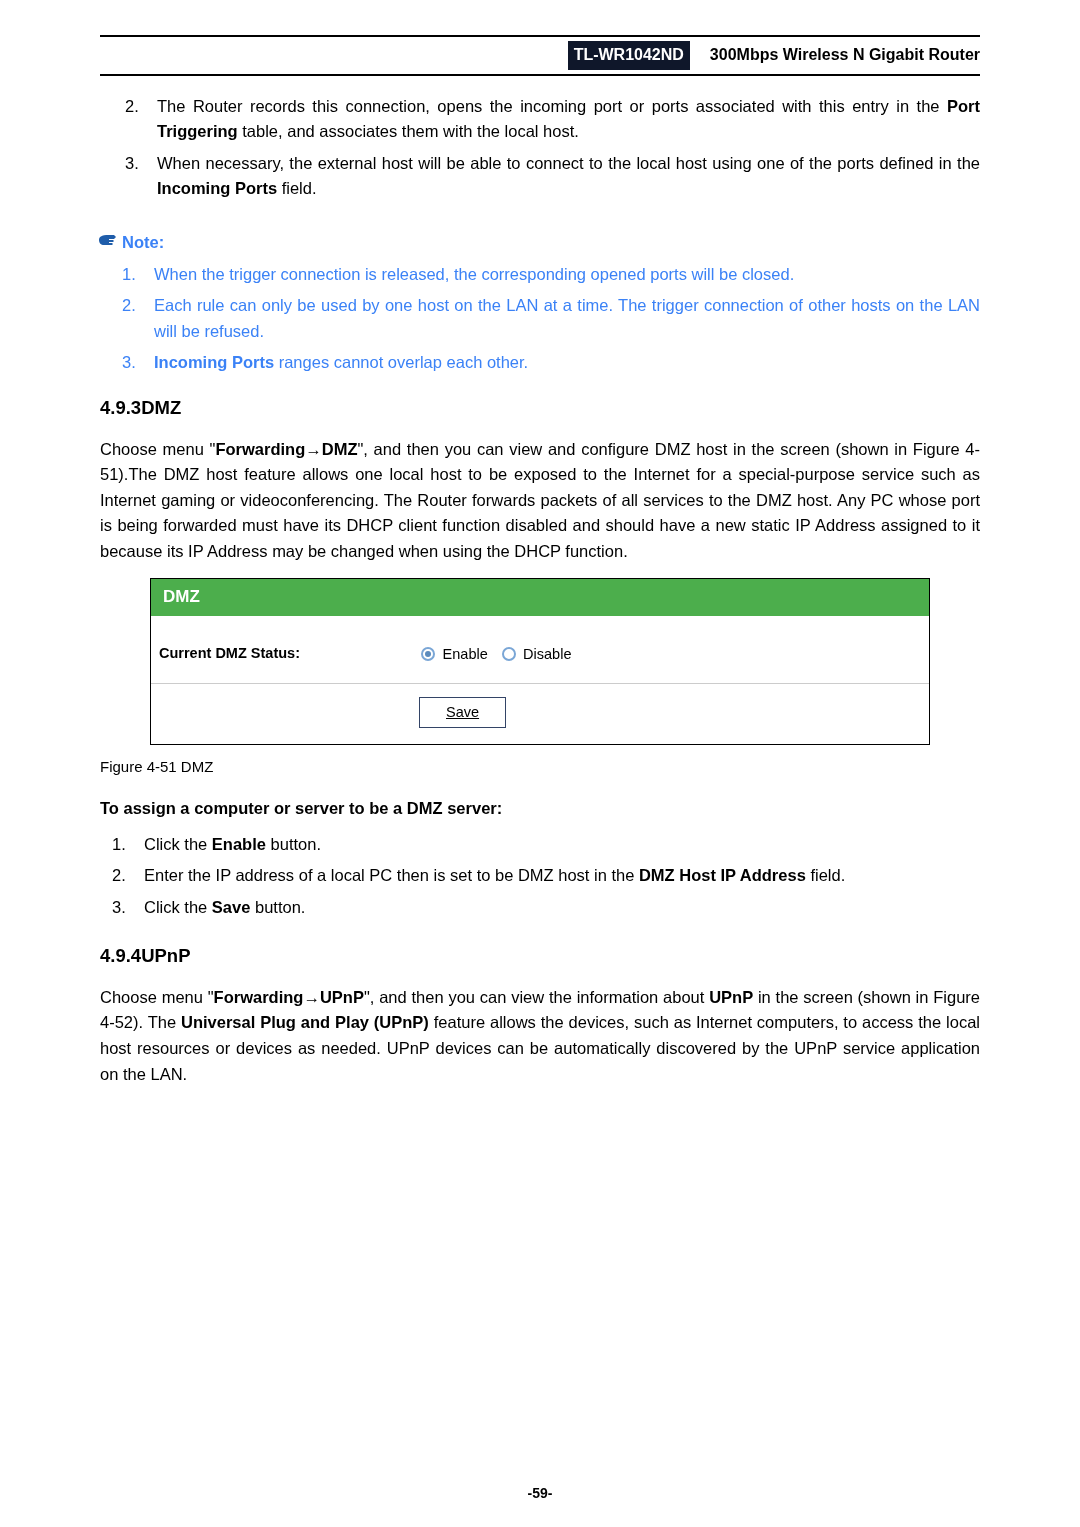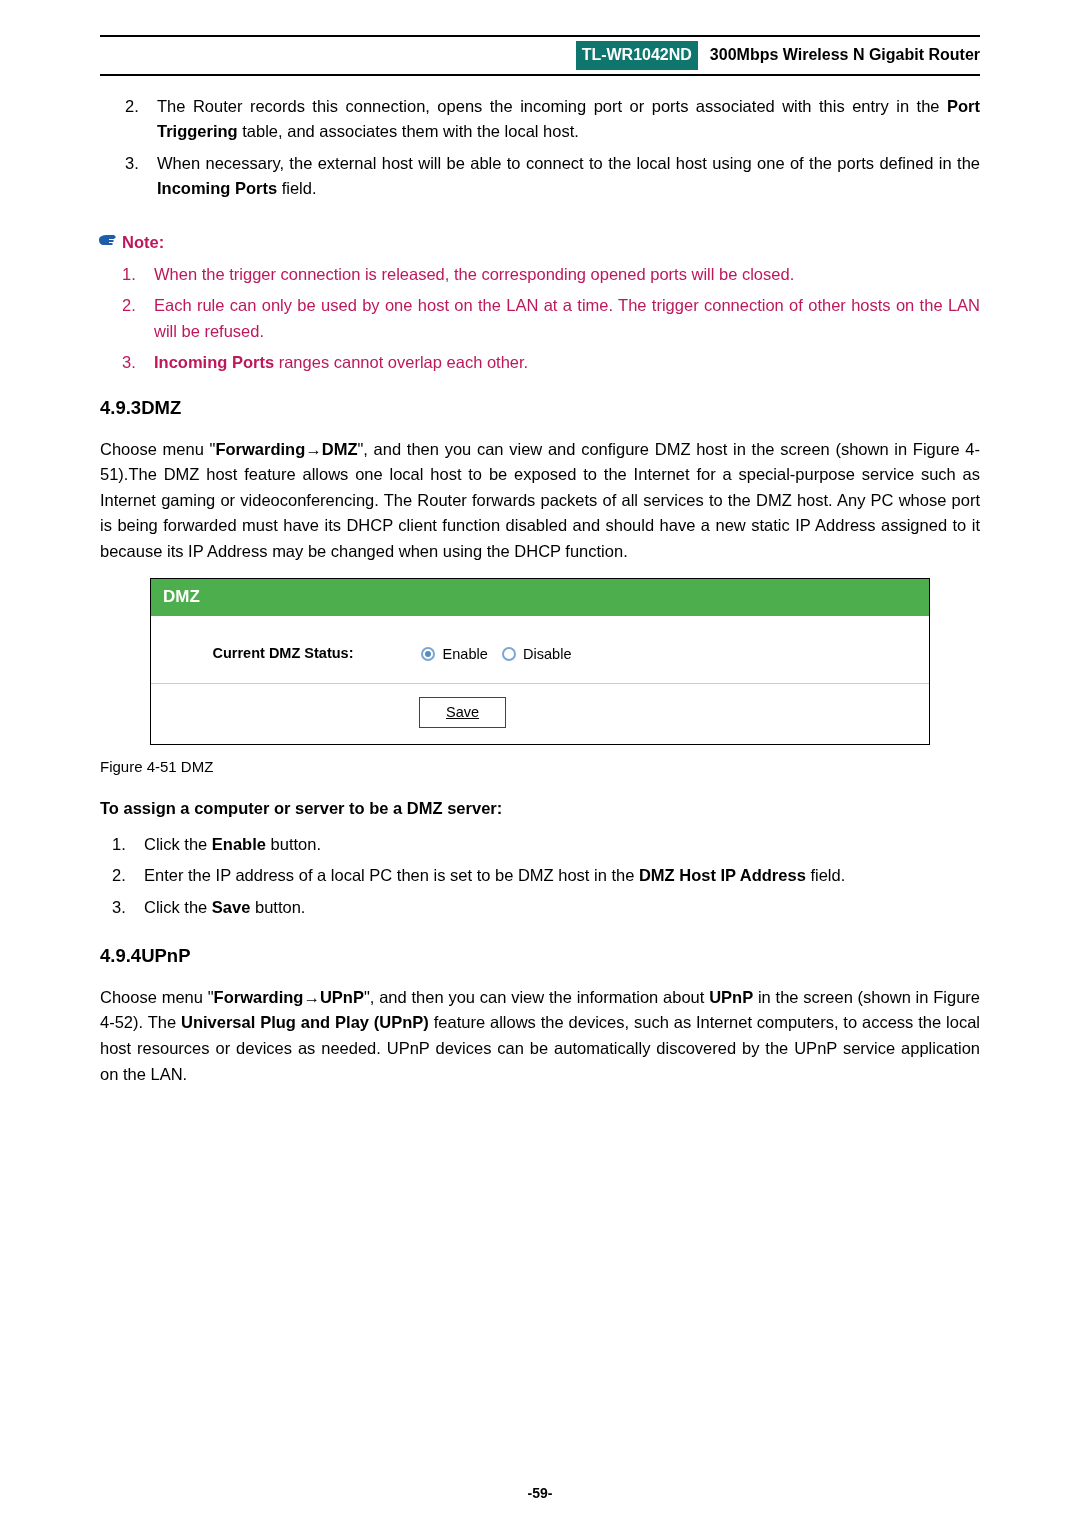--- a/index.html
+++ b/index.html
@@ -19,32 +19,32 @@
     border-bottom: 2px solid #000;
     padding: 4px 0;
     margin-bottom: 18px;
     text-align: right;
   }
   .header-inner {
     display:inline-flex;
     align-items:center;
   }
   .model-badge {
-    background: #0f766e;
+    background: #0f172a;
     color: #fff;
     font-weight: bold;
     padding: 2px 6px;
-    margin-right: 12px;
+    margin-right: 20px;
     font-size:16px;
   }
   .model-text { font-weight: bold; font-size:16px; }
   .ol-level1 { list-style: none; padding-left: 25px; }
   .ol-level1 > li { position:relative; padding-left: 32px; margin-bottom:6px; text-align: justify;}
   .ol-level1 > li > .num { position:absolute; left:0; top:0; }
-  .note-block { color: #be185d; padding-left:0;margin-top:28px; }
+  .note-block { color: #3b82f6; padding-left:0;margin-top:28px; }
   .note-head { font-weight: bold; margin: 16px 0 6px 22px; position:relative;}
   .note-head svg { position:absolute; left:-24px; top:2px; }
   .note-ul { list-style:none; padding-left:22px; }
   .note-ul > li { position:relative; padding-left: 32px; margin-bottom:6px; text-align: justify;}
   .note-ul > li > .num { position:absolute; left:0; top:0; }
   .sec-head { font-weight:bold; font-size: 18.5px; margin: 18px 0 14px 0;}
   .sec-num { }
   .bodytext { text-align: justify; margin-bottom: 14px; }
   .figure-frame {
     border: 1.5px solid #000;
@@ -56,21 +56,21 @@
     background: #4cae4c;
     color:#fff;
     font-weight: bold;
     font-size: 17px;
     padding: 5px 12px;
     border-bottom:2px solid #fff;
   }
   .dmz-body { background:#fff; padding: 12px 0 4px 0; }
   .form-table { margin: 4px 0 10px 0; }
   .form-table td { padding: 5px 6px; vertical-align: middle;}
-  .form-label { text-align:center; font-weight:bold; font-size:14.5px; padding-right:10px;}
+  .form-label { text-align:left; font-weight:bold; font-size:14.5px; padding-right:10px;}
   .radio-dot {
     display:inline-block; width:14px;height:14px;border:2px solid #7aa6d6;border-radius:50%;
     vertical-align:middle; position:relative; margin-right:3px;
   }
   .radio-dot.checked::after{
     content:""; position:absolute; left:2px; top:2px; width:6px;height:6px;border-radius:50%;
     background:#5b8bbd;
   }
   .text-input {
     border:1px solid #8daccb; height:26px; width:190px; padding:0 6px;

